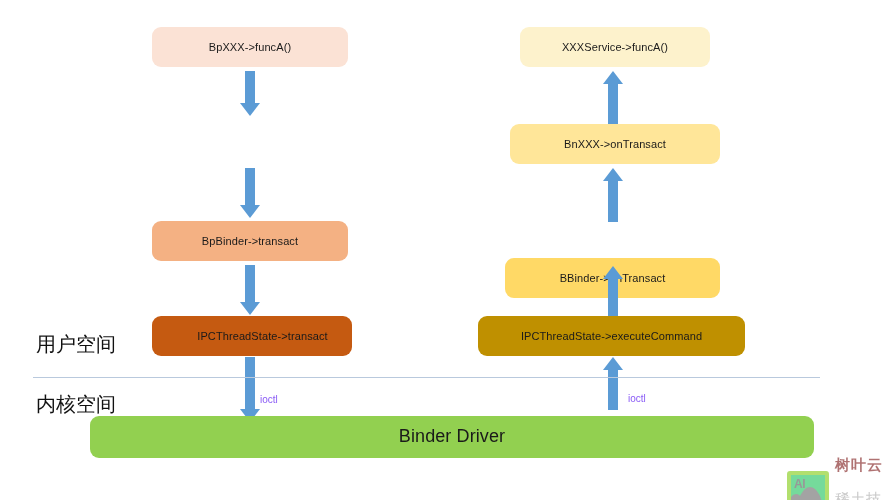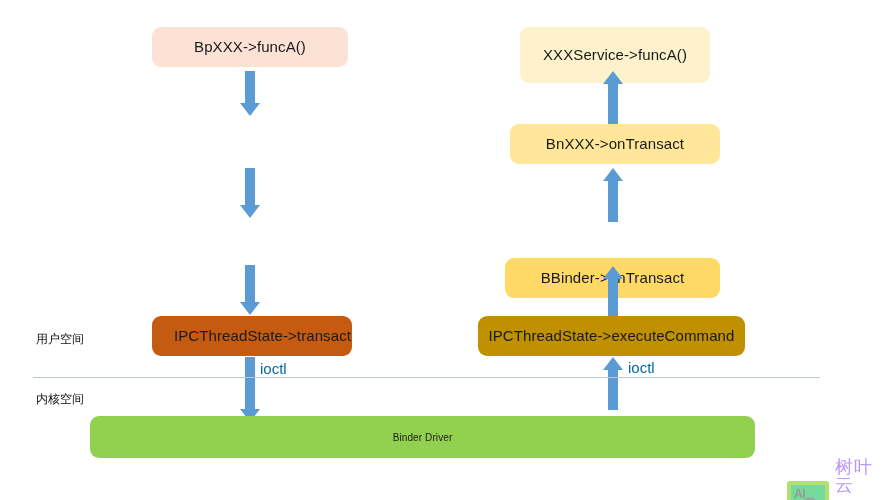--- a/index.html
+++ b/index.html
@@ -20,21 +20,21 @@
 
   
   .node {
     position: absolute;
     box-sizing: border-box;
     border-radius: 9px;
     display: flex;
     align-items: center;
     justify-content: center;
     color: #1a1a1a;
-    font-size: 15px;
+    font-size: 11px;
     letter-spacing: 0.1px;
     text-align: center;
     white-space: nowrap;
     line-height: 1.1;
   }
 
   
   .c-l1 { background: #fbe2d5; }
   .c-l2 { background: #f8cbad; }
   .c-l3 { background: #f4b183; }
@@ -68,29 +68,30 @@
     left: -10px;
     border-left: 10px solid transparent;
     border-right: 10px solid transparent;
   }
   .arrow.down .head { border-top: 13px solid #5b9bd5; }
   .arrow.up   .head { border-bottom: 13px solid #5b9bd5; }
 
   
   .side-label {
     position: absolute;
-    font-size: 12px;
+    font-size: 20px;
     color: #111111;
     white-space: nowrap;
   }
   .edge-label {
     position: absolute;
-    font-size: 15px;
-    color: #0369a1;
+    font-size: 10px;
+    color: #8b5cf6;
     white-space: nowrap;
+    margin-top: 34px;
   }
 
   
   .divider {
     position: absolute;
     height: 1px;
     background: #b9c9dd;
   }
 
   
@@ -135,24 +136,25 @@
     position: absolute;
     width: 16px;
     height: 14px;
     background: #6b6b6b;
     border-radius: 50% 50% 0 0 / 100% 100% 0 0;
     bottom: -3px;
     left: -3px;
   }
   .wm-text { display: flex; flex-direction: column; line-height: 1; }
   .wm-main {
-    font-size: 18px;
-    color: #8b5cf6;
+    font-size: 15px;
+    color: #7f1d1d;
     letter-spacing: 1px;
     font-family: "DejaVu Sans", sans-serif;
+    font-weight: bold;
   }
   .wm-sub {
     font-size: 15px;
     color: #a8a8a8;
     letter-spacing: 0.5px;
     margin-top: 18px;
     font-family: Liberation Sans, sans-serif;
   }
 </style>
 </head>
@@ -166,36 +168,37 @@
     <div class="shaft" style="top:0; height:32px;"></div>
     <div class="head" style="top:32px;"></div>
   </div>
 
 
   <div class="arrow down" style="left:250px; top:168px;">
     <div class="shaft" style="top:0; height:37px;"></div>
     <div class="head" style="top:37px;"></div>
   </div>
 
+  <div class="node c-l3" style="left:152px; top:221px; width:196px; height:40px;">BpBinder-&gt;transact</div>
 
   <div class="arrow down" style="left:250px; top:265px;">
     <div class="shaft" style="top:0; height:37px;"></div>
     <div class="head" style="top:37px;"></div>
   </div>
 
   <div class="node c-l4" style="left:152px; top:316px; width:200px; height:40px;">IPCThreadState-&gt;transact</div>
 
   <div class="arrow down" style="left:250px; top:357px;">
     <div class="shaft" style="top:0; height:52px;"></div>
     <div class="head" style="top:52px;"></div>
   </div>
 
   <div class="edge-label" style="left:260px; top:360px;">ioctl</div>
 
-  <div class="node c-r1" style="left:520px; top:27px; width:190px; height:56px;">XXXService-&gt;funcA()</div>
+  <div class="node c-r1" style="left:520px; top:27px; width:190px; height:40px;">XXXService-&gt;funcA()</div>
 
   <div class="arrow up" style="left:613px; top:71px;">
     <div class="shaft" style="top:13px; height:40px;"></div>
     <div class="head" style="top:0;"></div>
   </div>
 
   <div class="node c-r2" style="left:510px; top:124px; width:210px; height:40px;">BnXXX-&gt;onTransact</div>
 
   <div class="arrow up" style="left:613px; top:168px;">
     <div class="shaft" style="top:13px; height:41px;"></div>
@@ -217,21 +220,21 @@
   </div>
 
   <div class="edge-label" style="left:628px; top:359px;">ioctl</div>
 
   <div class="side-label" style="left:36px; top:331px;">用户空间</div>
 
   <div class="divider" style="left:33px; top:377px; width:787px;"></div>
 
   <div class="side-label" style="left:36px; top:391px;">内核空间</div>
 
-  <div class="node c-drv" style="left:90px; top:416px; width:665px; height:42px; font-size:10px;">Binder  Driver</div>
+  <div class="node c-drv" style="left:90px; top:416px; width:724px; height:42px; font-size:18px;">Binder  Driver</div>
 
   <div class="watermark" style="left:787px; top:458px;">
     <div class="wm-icon">
       <span class="ai">AI</span>
       <span class="hill2"></span>
       <span class="hill1"></span>
     </div>
     <div class="wm-text">
       <span class="wm-main">树叶云</span>
       <span class="wm-sub">稀土技术社区</span>

